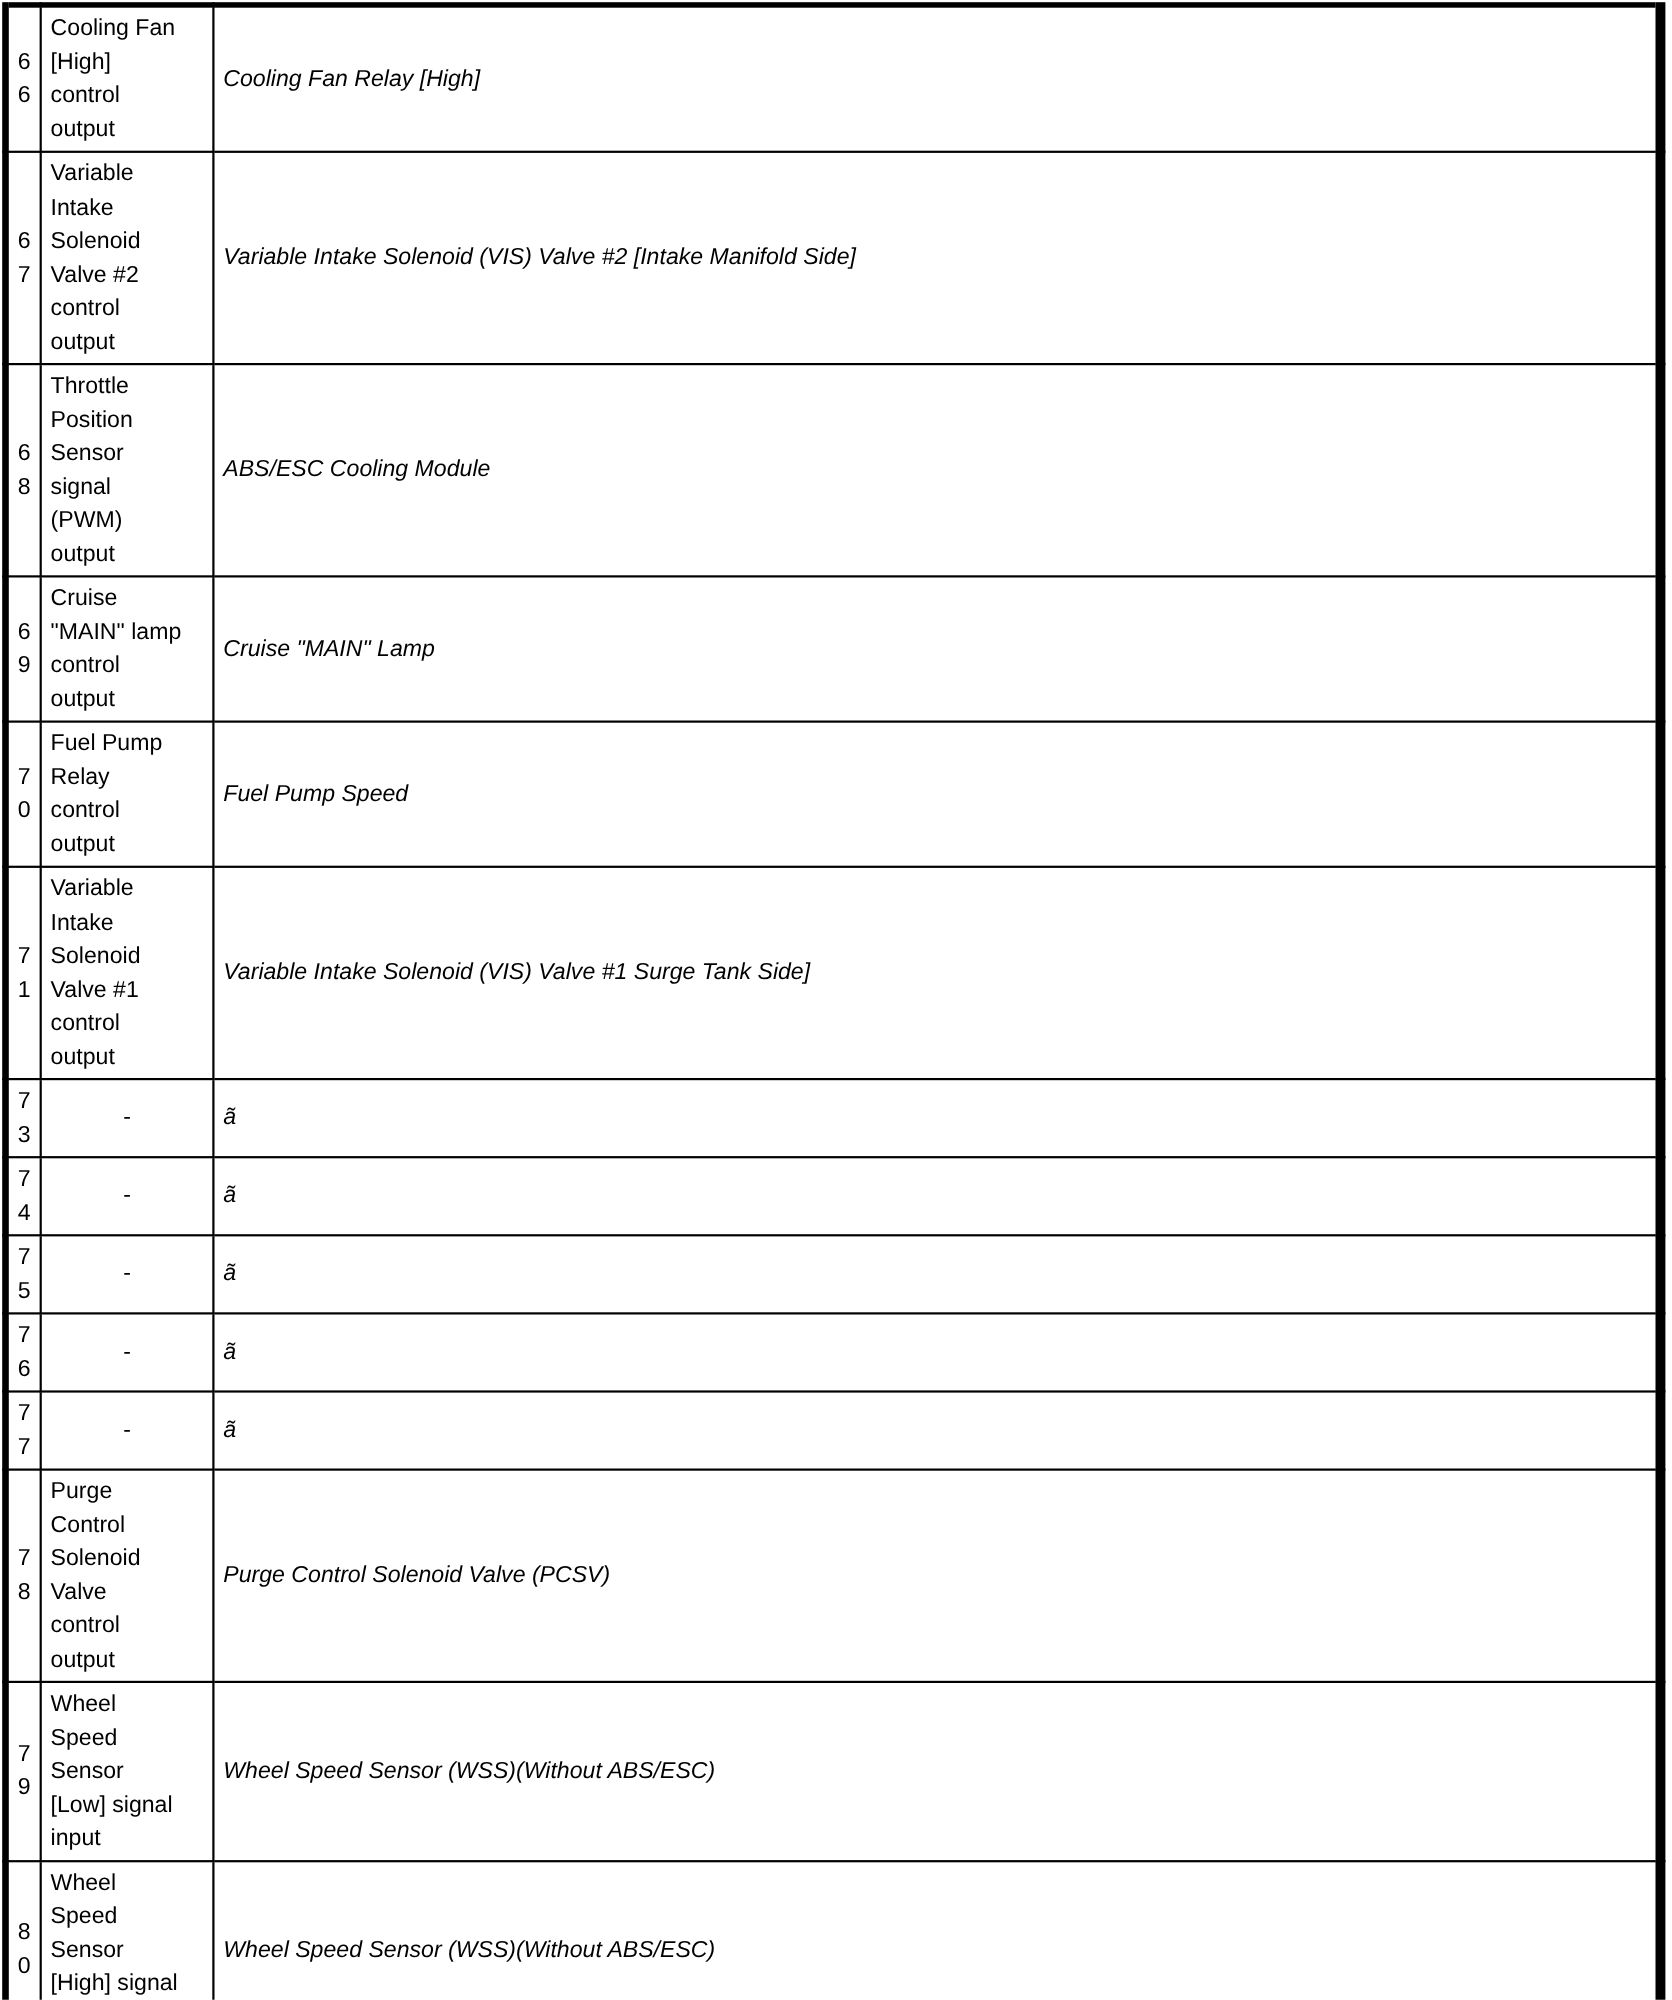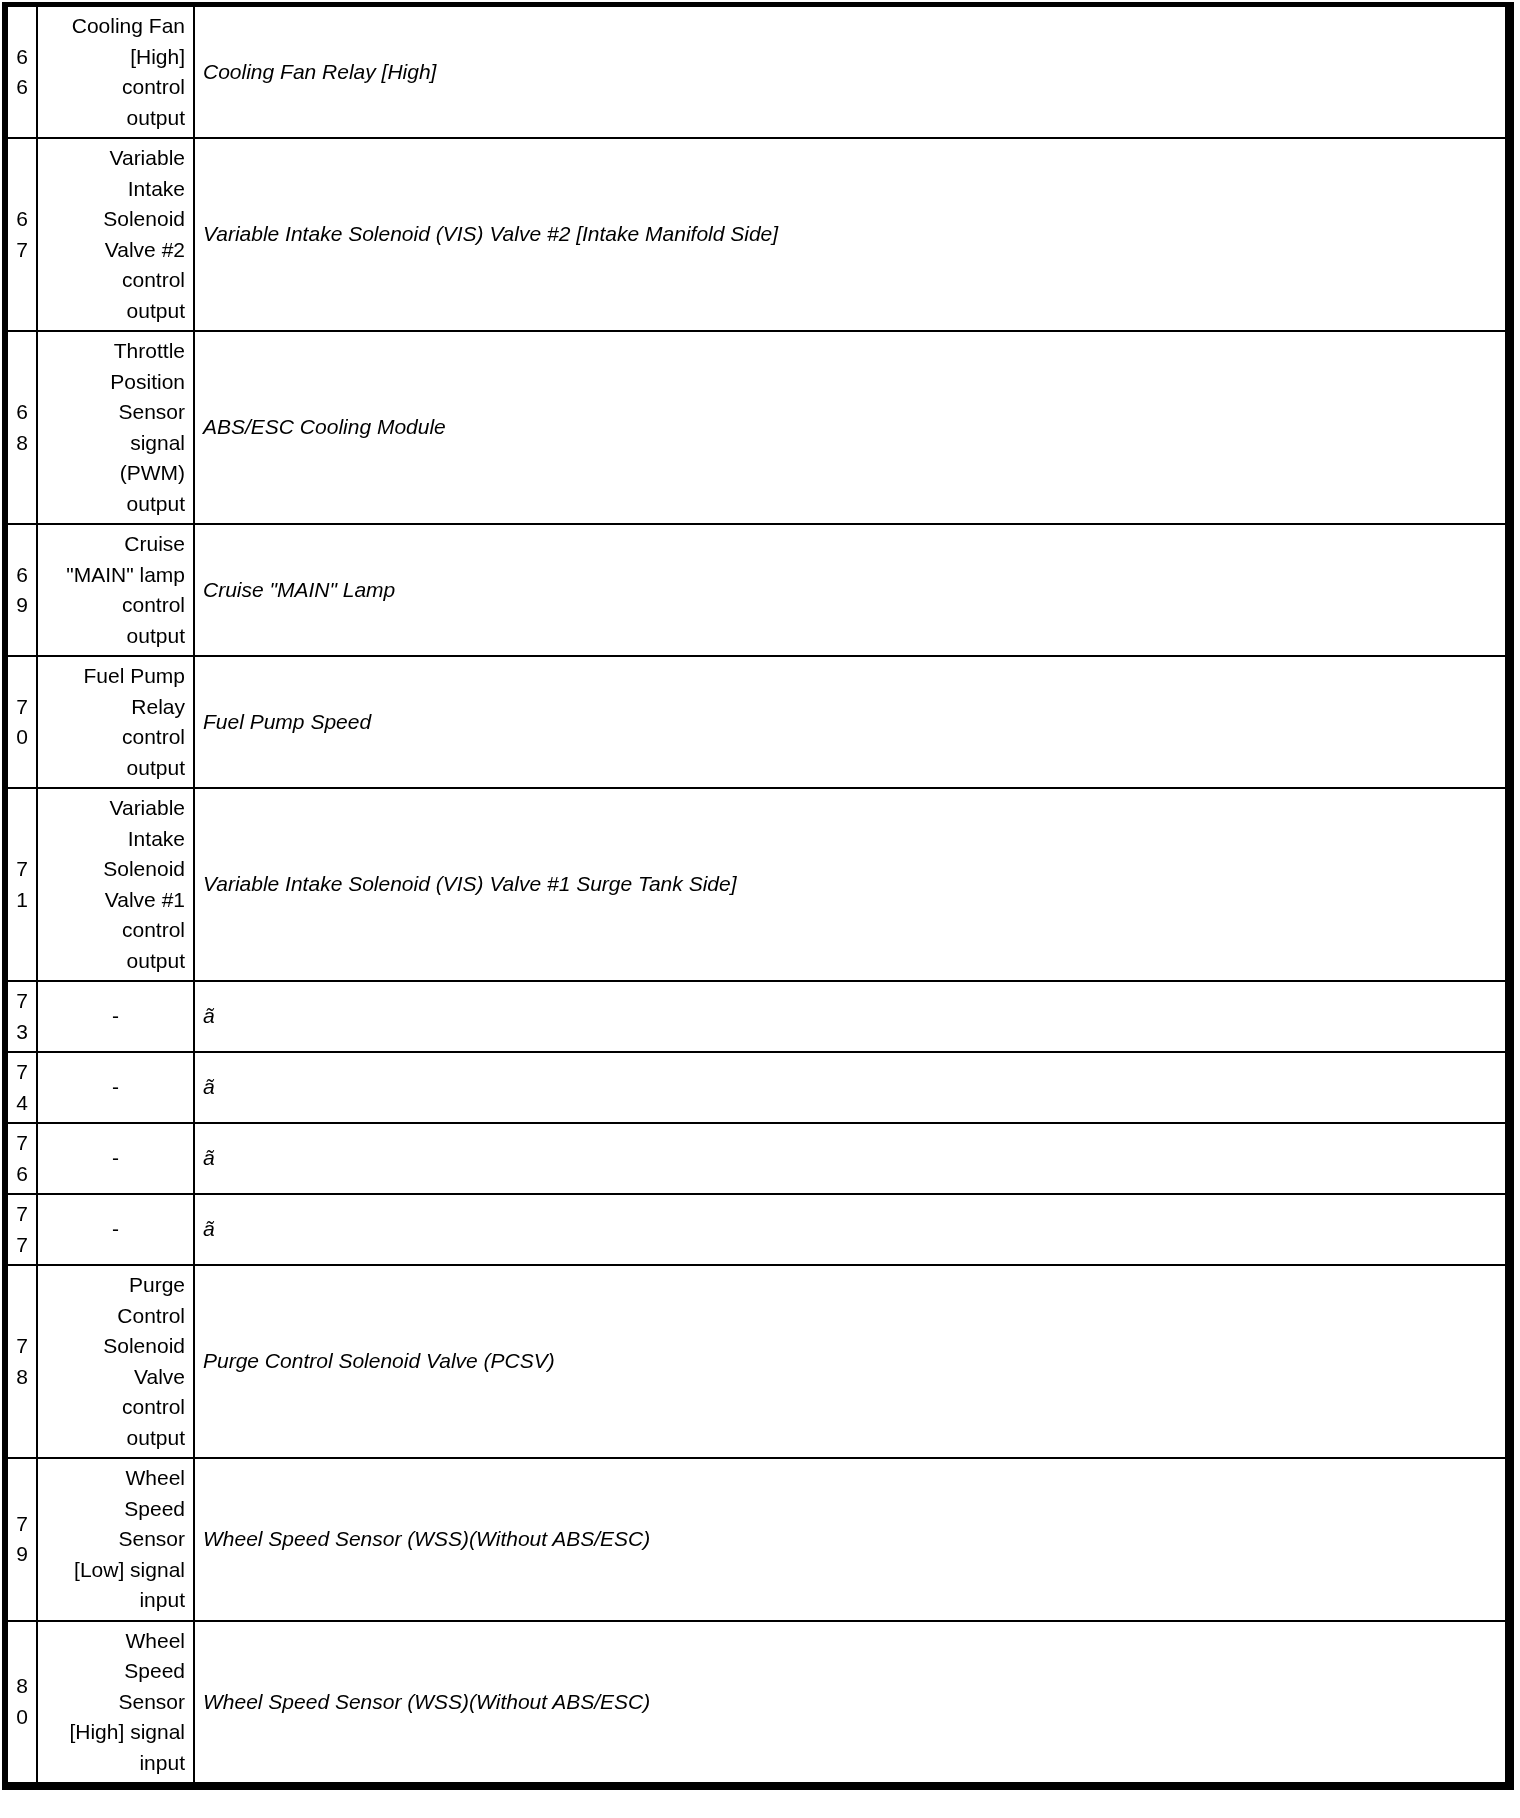--- a/index.html
+++ b/index.html
@@ -32,21 +32,20 @@
     padding: 4px 8px;
     overflow: hidden;
     word-wrap: break-word;
   }
   td.pin-cell {
     padding: 2px 0 2px 2px;
     text-align: center;
   }
   td.desc-cell {
     white-space: pre-line; 
-    text-align: right;
   }
   td.desc-cell.blank {
     text-align: center;
     white-space: normal;
   }
   td.conn-cell {
     text-align: left;
     font-style: italic;
   }
 </style>
@@ -119,20 +118,25 @@
         <td class="pin-cell">73</td>
         <td class="desc-cell blank">-</td>
         <td class="conn-cell">ã</td>
       </tr>
       <tr>
         <td class="pin-cell">74</td>
         <td class="desc-cell blank">-</td>
         <td class="conn-cell">ã</td>
       </tr>
       <tr>
+        <td class="pin-cell">75</td>
+        <td class="desc-cell blank">-</td>
+        <td class="conn-cell">ã</td>
+      </tr>
+      <tr>
         <td class="pin-cell">76</td>
         <td class="desc-cell blank">-</td>
         <td class="conn-cell">ã</td>
       </tr>
       <tr>
         <td class="pin-cell">77</td>
         <td class="desc-cell blank">-</td>
         <td class="conn-cell">ã</td>
       </tr>
       <tr>

